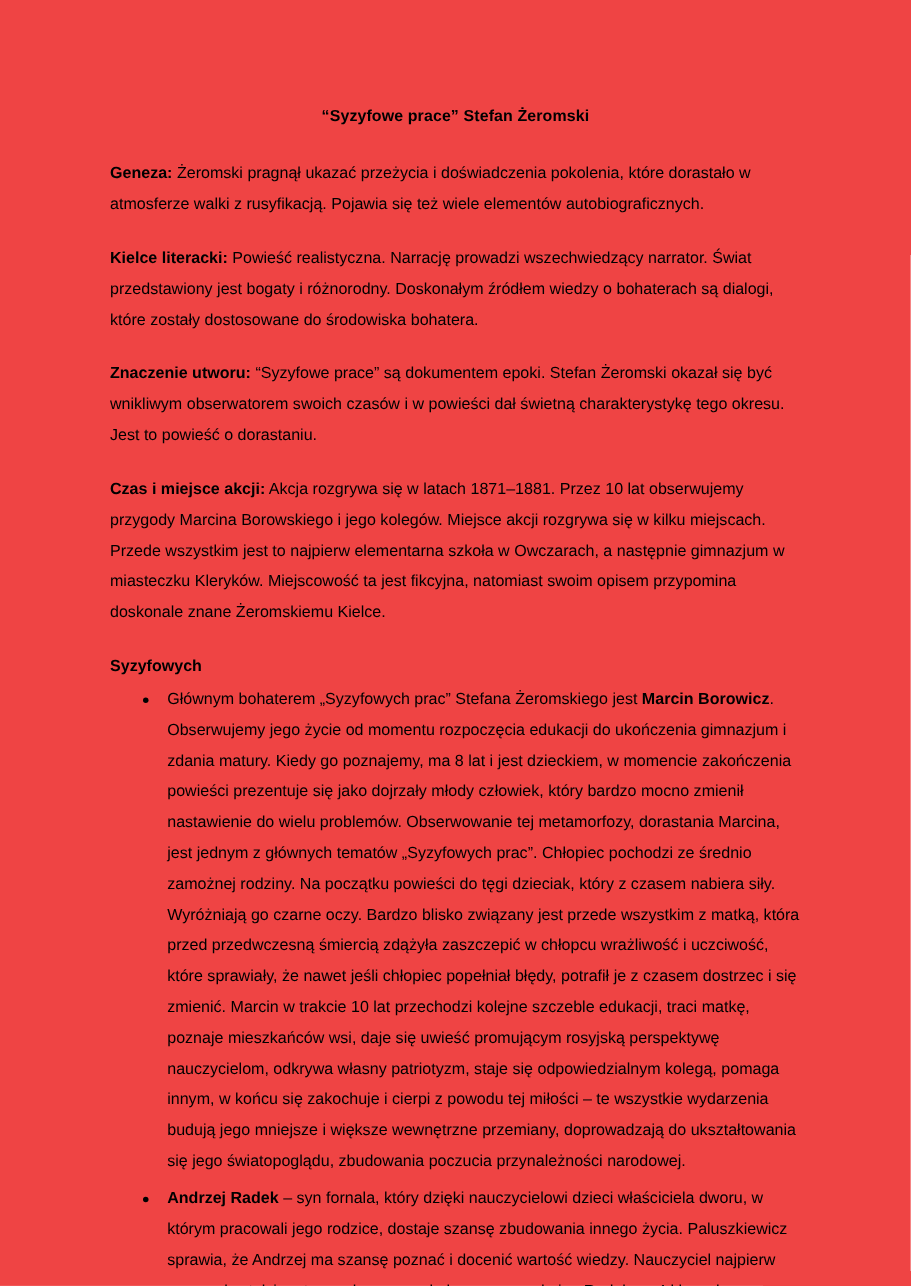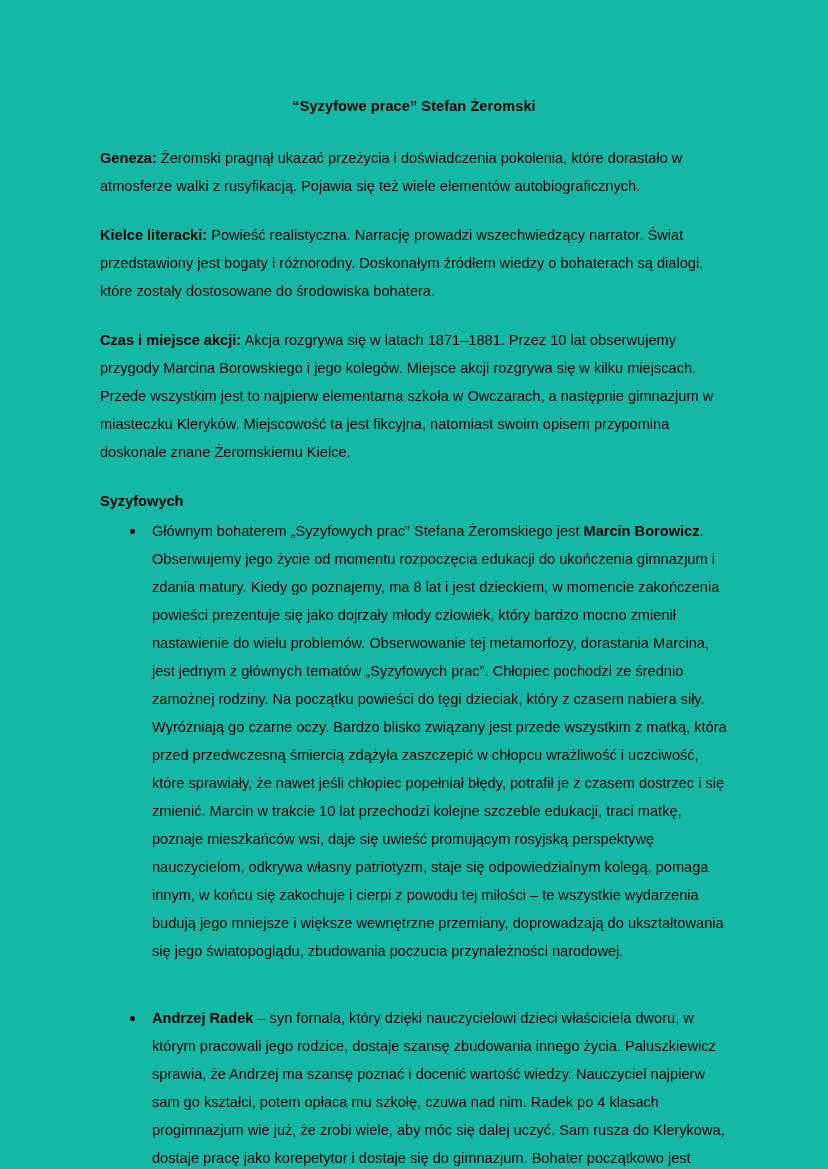--- a/index.html
+++ b/index.html
@@ -11,21 +11,21 @@
     width: 828px;
     height: 1169px;
     font-family: "Liberation Sans", sans-serif;
     color: #000000;
     -webkit-font-smoothing: antialiased;
   }
   .page {
     position: relative;
     width: 828px;
     height: 1169px;
-    background: #14b8a6;
+    background: #ef4444;
     box-sizing: border-box;
     padding: 96px 100px 0 100px;
     overflow: hidden;
   }
   .doc-title {
     text-align: center;
     font-size: 14.5px;
     font-weight: bold;
     line-height: 1.5;
     margin: 0 0 26px 0;
@@ -50,21 +50,21 @@
   ul.bullets {
     list-style: none;
     margin: 0;
     padding: 0;
   }
   ul.bullets > li {
     position: relative;
     padding-left: 52px;
     font-size: 14.6px;
     line-height: 28px;
-    margin-bottom: 39px;
+    margin-bottom: 6px;
     max-width: 640px;
   }
   ul.bullets > li::before {
     content: "";
     position: absolute;
     left: 30px;
     top: 12px;
     width: 5px;
     height: 5px;
     border-radius: 50%;
@@ -85,20 +85,23 @@
   <h1 class="doc-title">“Syzyfowe prace” Stefan Żeromski</h1>
 
   <p class="para">
     <span class="lead">Geneza:</span><span> Żeromski pragnął ukazać przeżycia i doświadczenia pokolenia, które dorastało w atmosferze walki z rusyfikacją. Pojawia się też wiele elementów autobiograficznych.</span>
   </p>
 
   <p class="para">
     <span class="lead">Kielce literacki:</span><span> Powieść realistyczna. Narrację prowadzi wszechwiedzący narrator. Świat przedstawiony jest bogaty i różnorodny. Doskonałym źródłem wiedzy o bohaterach są dialogi, które zostały dostosowane do środowiska bohatera.</span>
   </p>
 
+  <p class="para">
+    <span class="lead">Znaczenie utworu:</span><span> “Syzyfowe prace” są dokumentem epoki. Stefan Żeromski okazał się być wnikliwym obserwatorem swoich czasów i w powieści dał świetną charakterystykę tego okresu. Jest to powieść o dorastaniu.</span>
+  </p>
 
   <p class="para">
     <span class="lead">Czas i miejsce akcji:</span><span> Akcja rozgrywa się w latach 1871–1881. Przez 10 lat obserwujemy przygody Marcina Borowskiego i jego kolegów. Miejsce akcji rozgrywa się w kilku miejscach. Przede wszystkim jest to najpierw elementarna szkoła w Owczarach, a następnie gimnazjum w miasteczku Kleryków. Miejscowość ta jest fikcyjna, natomiast swoim opisem przypomina doskonale znane Żeromskiemu Kielce.</span>
   </p>
 
   <h2 class="section-heading">Syzyfowych</h2>
 
   <ul class="bullets">
     <li>
       <span>Głównym bohaterem „Syzyfowych prac” Stefana Żeromskiego jest </span><span class="b">Marcin Borowicz</span><span>. Obserwujemy jego życie od momentu rozpoczęcia edukacji do ukończenia gimnazjum i zdania matury. Kiedy go poznajemy, ma 8 lat i jest dzieckiem, w momencie zakończenia powieści prezentuje się jako dojrzały młody człowiek, który bardzo mocno zmienił nastawienie do wielu problemów. Obserwowanie tej metamorfozy, dorastania Marcina, jest jednym z głównych tematów „Syzyfowych prac”. Chłopiec pochodzi ze średnio zamożnej rodziny. Na początku powieści do tęgi dzieciak, który z czasem nabiera siły. Wyróżniają go czarne oczy. Bardzo blisko związany jest przede wszystkim z matką, która przed przedwczesną śmiercią zdążyła zaszczepić w chłopcu wrażliwość i uczciwość, które sprawiały, że nawet jeśli chłopiec popełniał błędy, potrafił je z czasem dostrzec i się zmienić. Marcin w trakcie 10 lat przechodzi kolejne szczeble edukacji, traci matkę, poznaje mieszkańców wsi, daje się uwieść promującym rosyjską perspektywę nauczycielom, odkrywa własny patriotyzm, staje się odpowiedzialnym kolegą, pomaga innym, w końcu się zakochuje i cierpi z powodu tej miłości – te wszystkie wydarzenia budują jego mniejsze i większe wewnętrzne przemiany, doprowadzają do ukształtowania się jego światopoglądu, zbudowania poczucia przynależności narodowej.</span>

